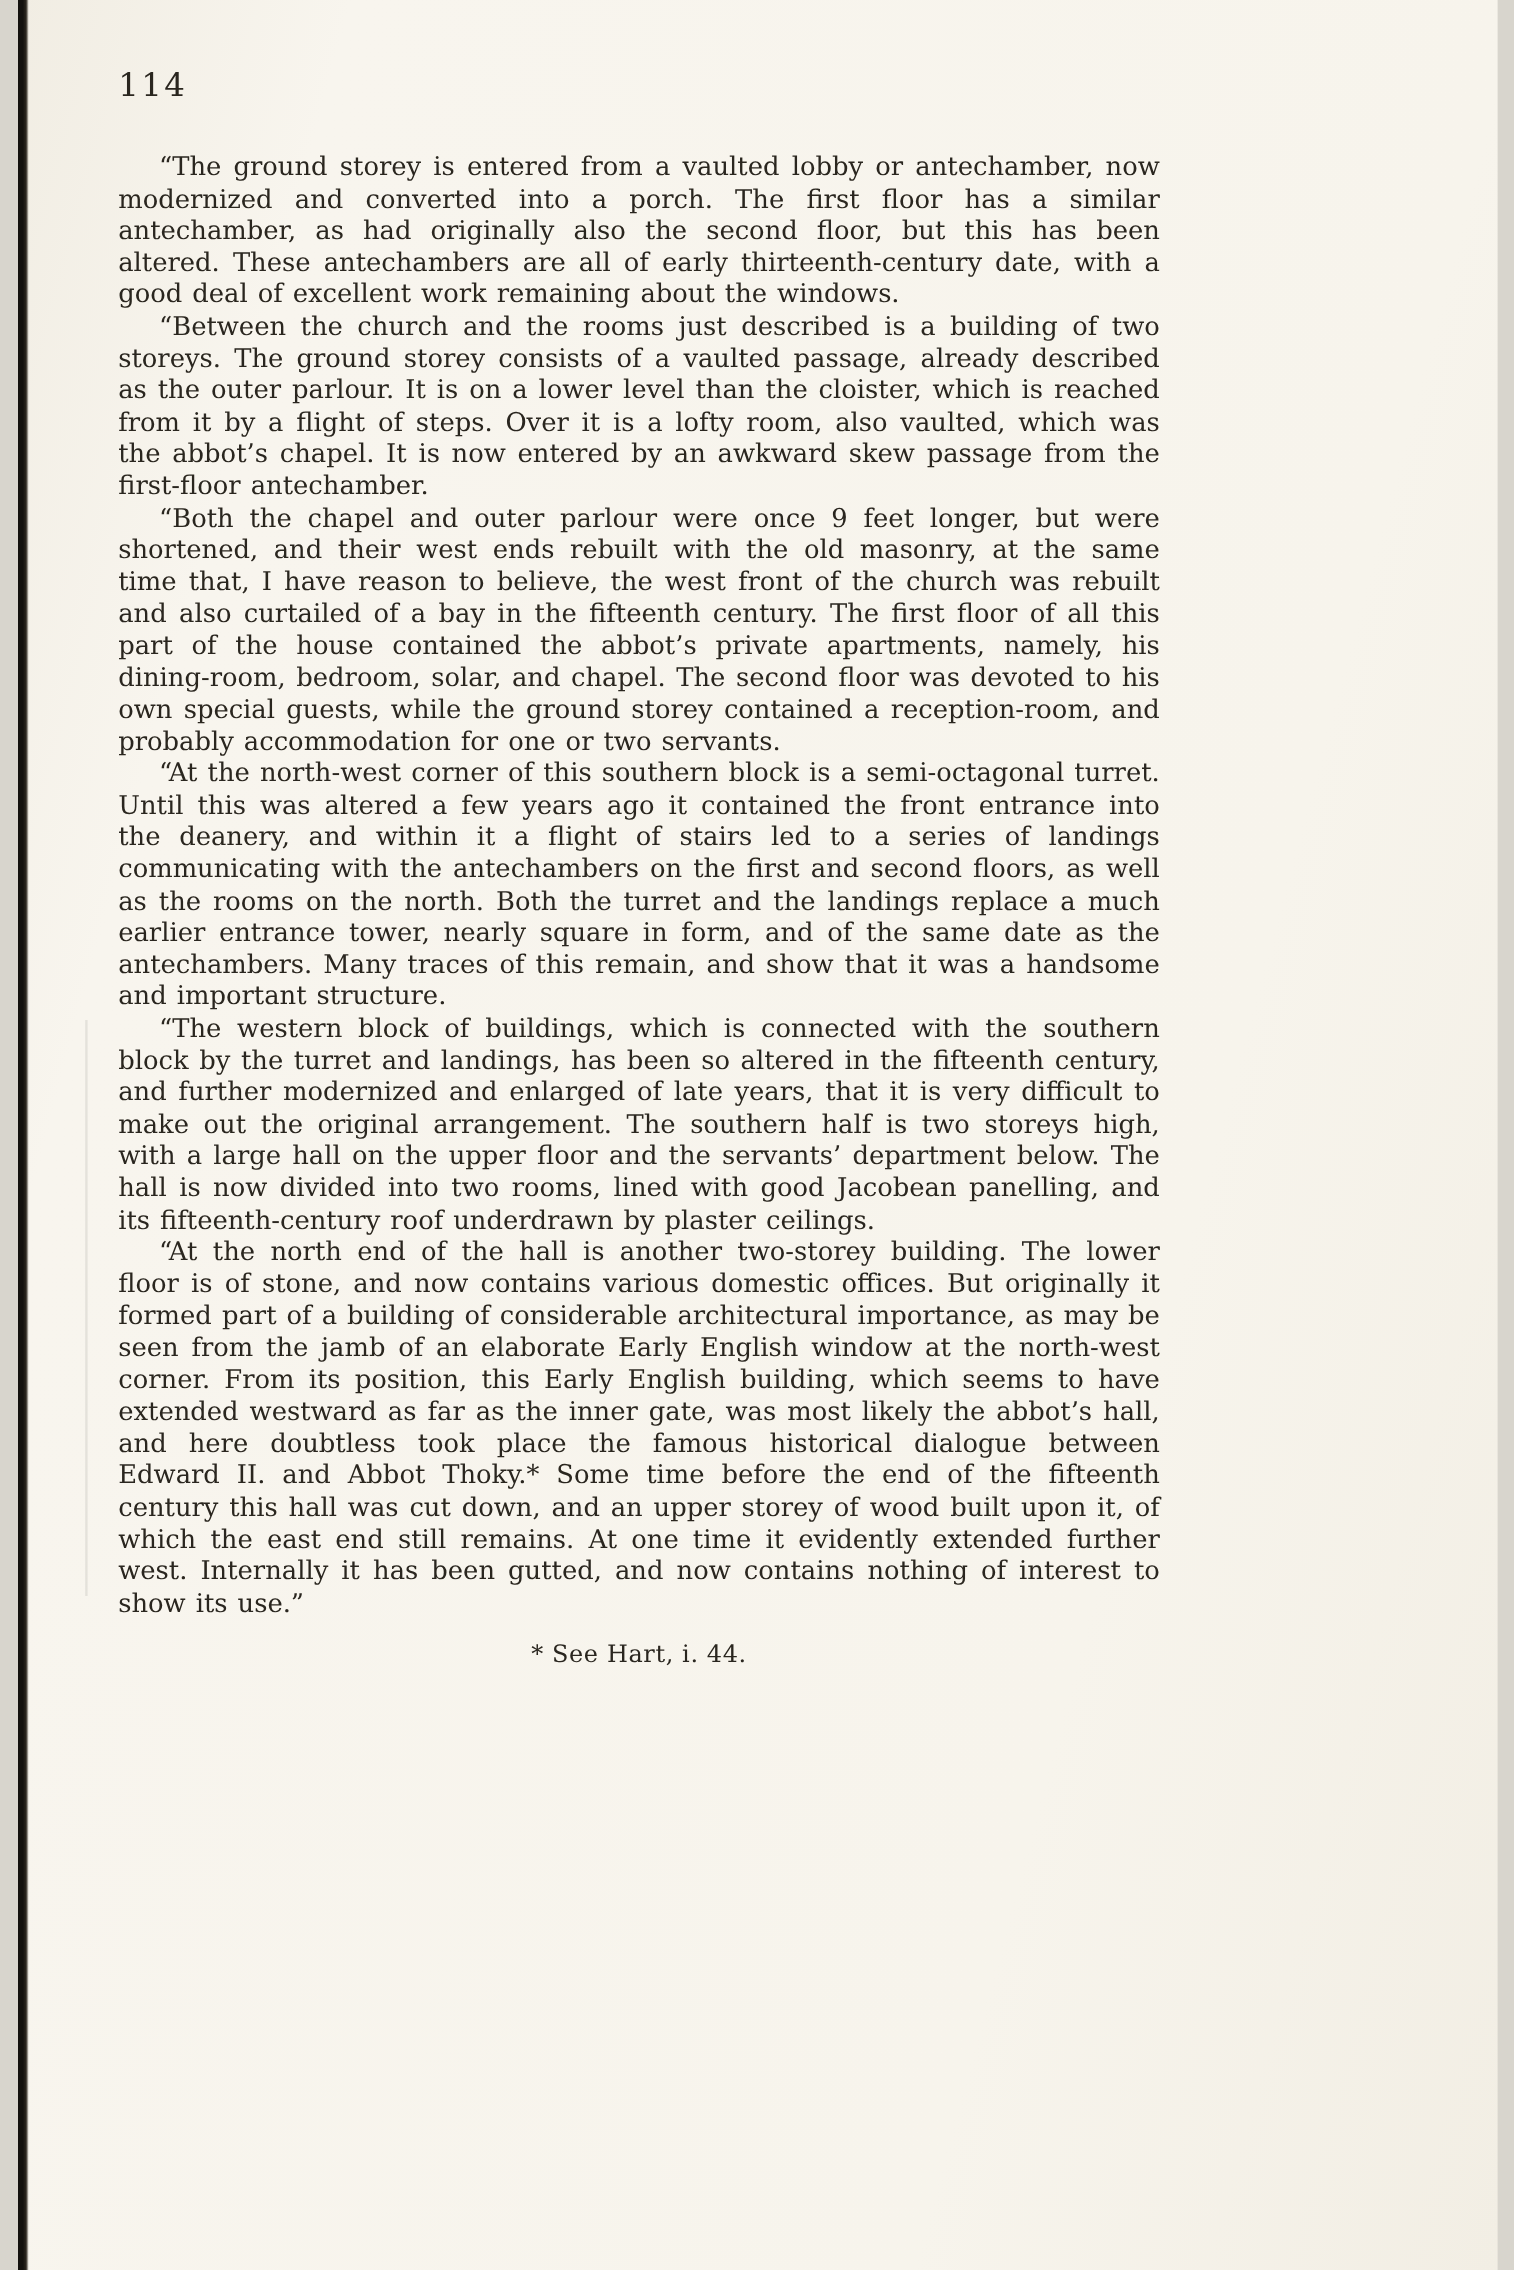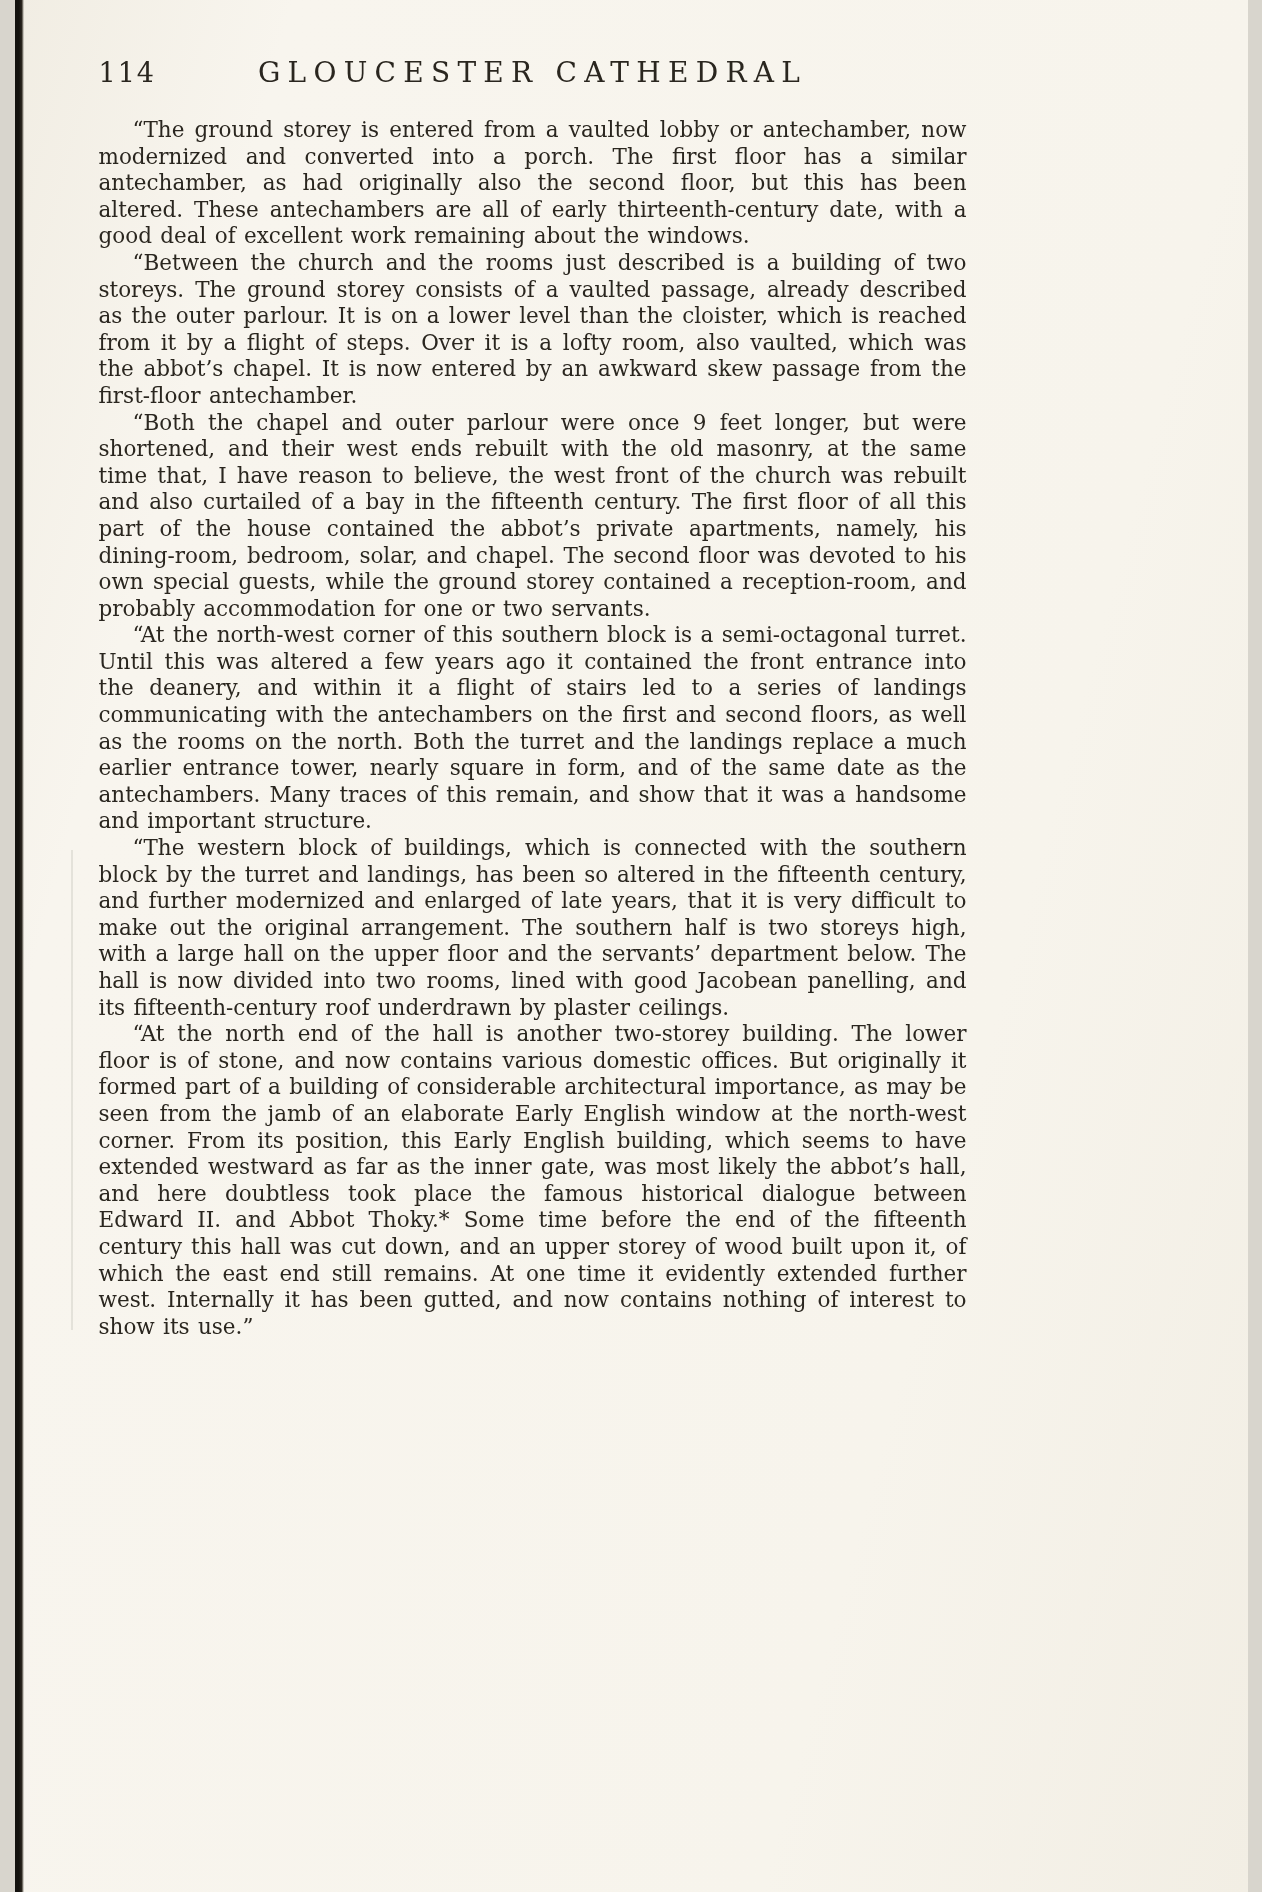--- a/index.html
+++ b/index.html
@@ -48,21 +48,21 @@
   }
   .page-title {
     flex: 1;
     text-align: center;
     font-size: 28px;
     letter-spacing: 0.26em;
     white-space: nowrap;
   }
   .head-spacer { width: 130px; }
 
-  .body-text { margin-top: 28px; }
+  .body-text { margin-top: 40px; }
 
   .para {
     margin: 0;
     font-size: 21.5px;
     line-height: 26.6px;
     text-align: justify;
     text-indent: 34px;
     word-spacing: 1.5px;
     hyphens: none;
   }
@@ -88,29 +88,31 @@
 
 <div class="page">
 
   <div class="binding-edge"></div>
   <div class="scan-artifact-line"></div>
 
   <div class="content">
 
     <header class="running-head">
       <span class="page-number">114</span>
-      <span class="page-title">GLOUCESTER CATHEDRAL</span>
       <span class="head-spacer"></span>
     </header>
 
     <main class="body-text">
       <p class="para">“The ground storey is entered from a vaulted lobby or antechamber, now modernized and converted into a porch. The first floor has a similar antechamber, as had originally also the second floor, but this has been altered. These antechambers are all of early thirteenth-century date, with a good deal of excellent work remaining about the windows.</p>
       <p class="para">“Between the church and the rooms just described is a building of two storeys. The ground storey consists of a vaulted passage, already described as the outer parlour. It is on a lower level than the cloister, which is reached from it by a flight of steps. Over it is a lofty room, also vaulted, which was the abbot’s chapel. It is now entered by an awkward skew passage from the first-floor antechamber.</p>
       <p class="para">“Both the chapel and outer parlour were once 9 feet longer, but were shortened, and their west ends rebuilt with the old masonry, at the same time that, I have reason to believe, the west front of the church was rebuilt and also curtailed of a bay in the fifteenth century. The first floor of all this part of the house contained the abbot’s private apartments, namely, his dining-room, bedroom, solar, and chapel. The second floor was devoted to his own special guests, while the ground storey contained a reception-room, and probably accommodation for one or two servants.</p>
       <p class="para">“At the north-west corner of this southern block is a semi-octagonal turret. Until this was altered a few years ago it contained the front entrance into the deanery, and within it a flight of stairs led to a series of landings communicating with the antechambers on the first and second floors, as well as the rooms on the north. Both the turret and the landings replace a much earlier entrance tower, nearly square in form, and of the same date as the antechambers. Many traces of this remain, and show that it was a handsome and important structure.</p>
       <p class="para">“The western block of buildings, which is connected with the southern block by the turret and landings, has been so altered in the fifteenth century, and further modernized and enlarged of late years, that it is very difficult to make out the original arrangement. The southern half is two storeys high, with a large hall on the upper floor and the servants’ department below. The hall is now divided into two rooms, lined with good Jacobean panelling, and its fifteenth-century roof underdrawn by plaster ceilings.</p>
       <p class="para">“At the north end of the hall is another two-storey building. The lower floor is of stone, and now contains various domestic offices. But originally it formed part of a building of considerable architectural importance, as may be seen from the jamb of an elaborate Early English window at the north-west corner. From its position, this Early English building, which seems to have extended westward as far as the inner gate, was most likely the abbot’s hall, and here doubtless took place the famous historical dialogue between Edward II. and Abbot Thoky.* Some time before the end of the fifteenth century this hall was cut down, and an upper storey of wood built upon it, of which the east end still remains. At one time it evidently extended further west. Internally it has been gutted, and now contains nothing of interest to show its use.”</p>
     </main>
 
 
+    <footer>
+      <p class="footnote">* See Hart, i. 44.</p>
+    </footer>
 
   </div>
 </div>
 
 </body></html>

